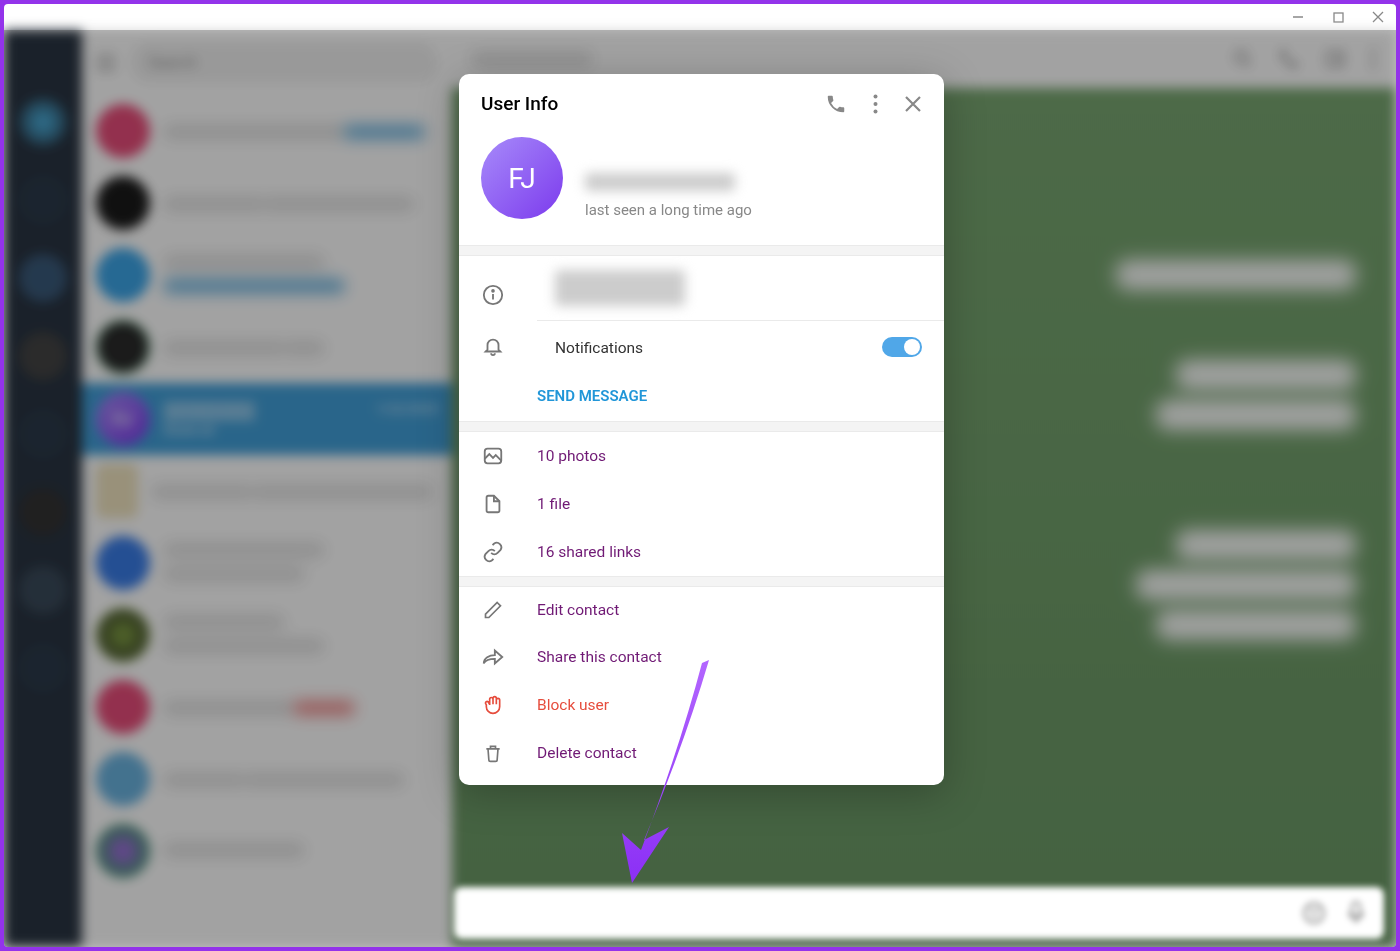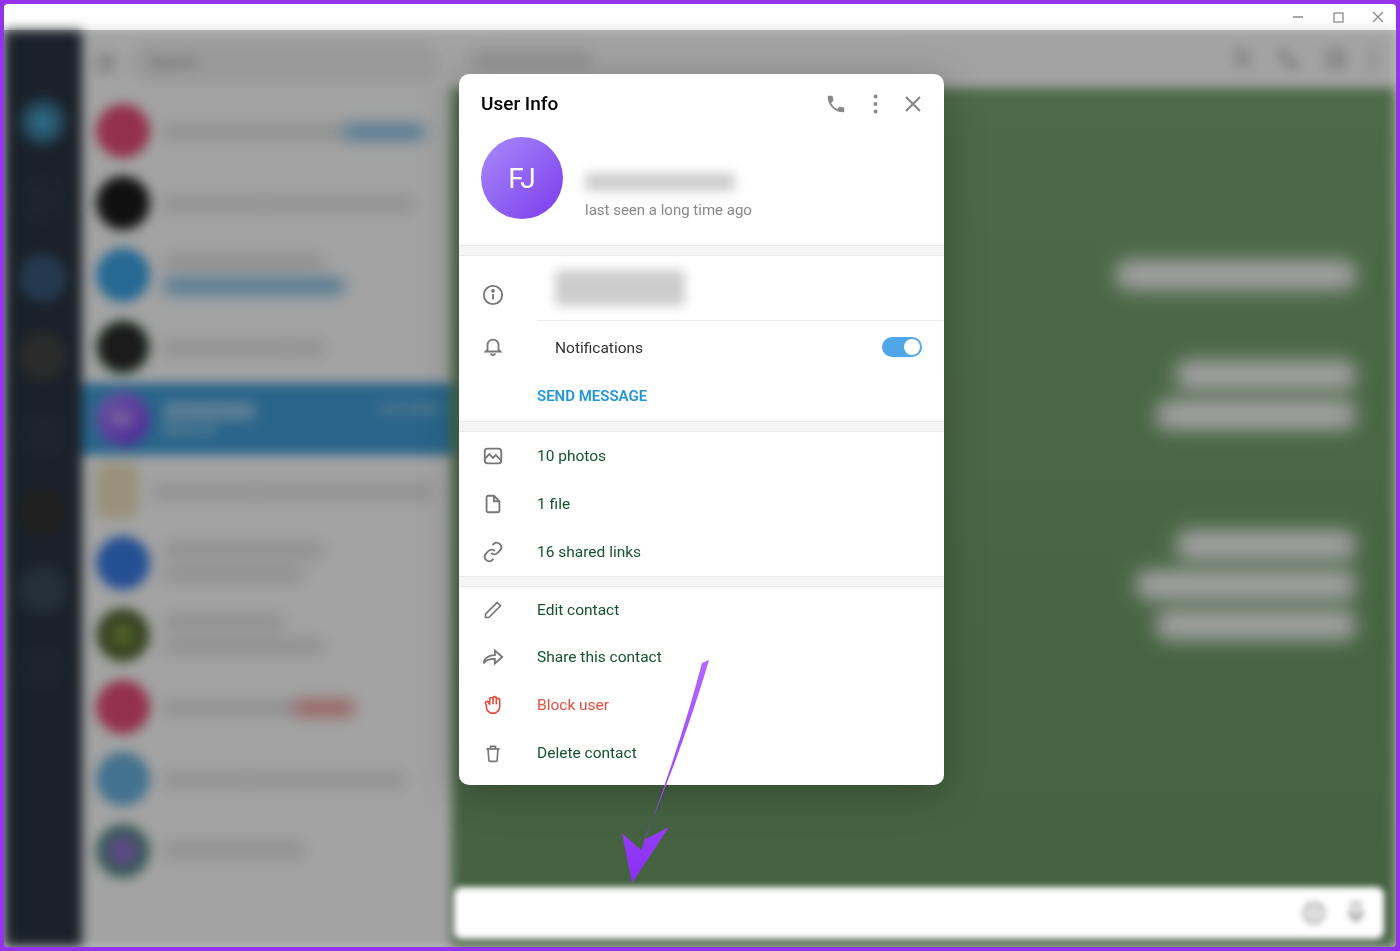--- a/index.html
+++ b/index.html
@@ -215,21 +215,21 @@
       font-weight: 600;
       font-size: 15px;
     }
     
     .media-row, .action-row {
       display: flex;
       align-items: center;
       padding: 13px 22px;
       gap: 32px;
     }
-    .media-row .info-label, .action-row .info-label { color: #14532d; }
+    .media-row .info-label, .action-row .info-label { color: #701a75; }
     .action-row.danger .info-label, .action-row.danger .info-icon { color: #e64d3d; }
     
     
     .arrow {
       position: absolute;
       left: 610px;
       top: 625px;
       z-index: 200;
       pointer-events: none;
     }

